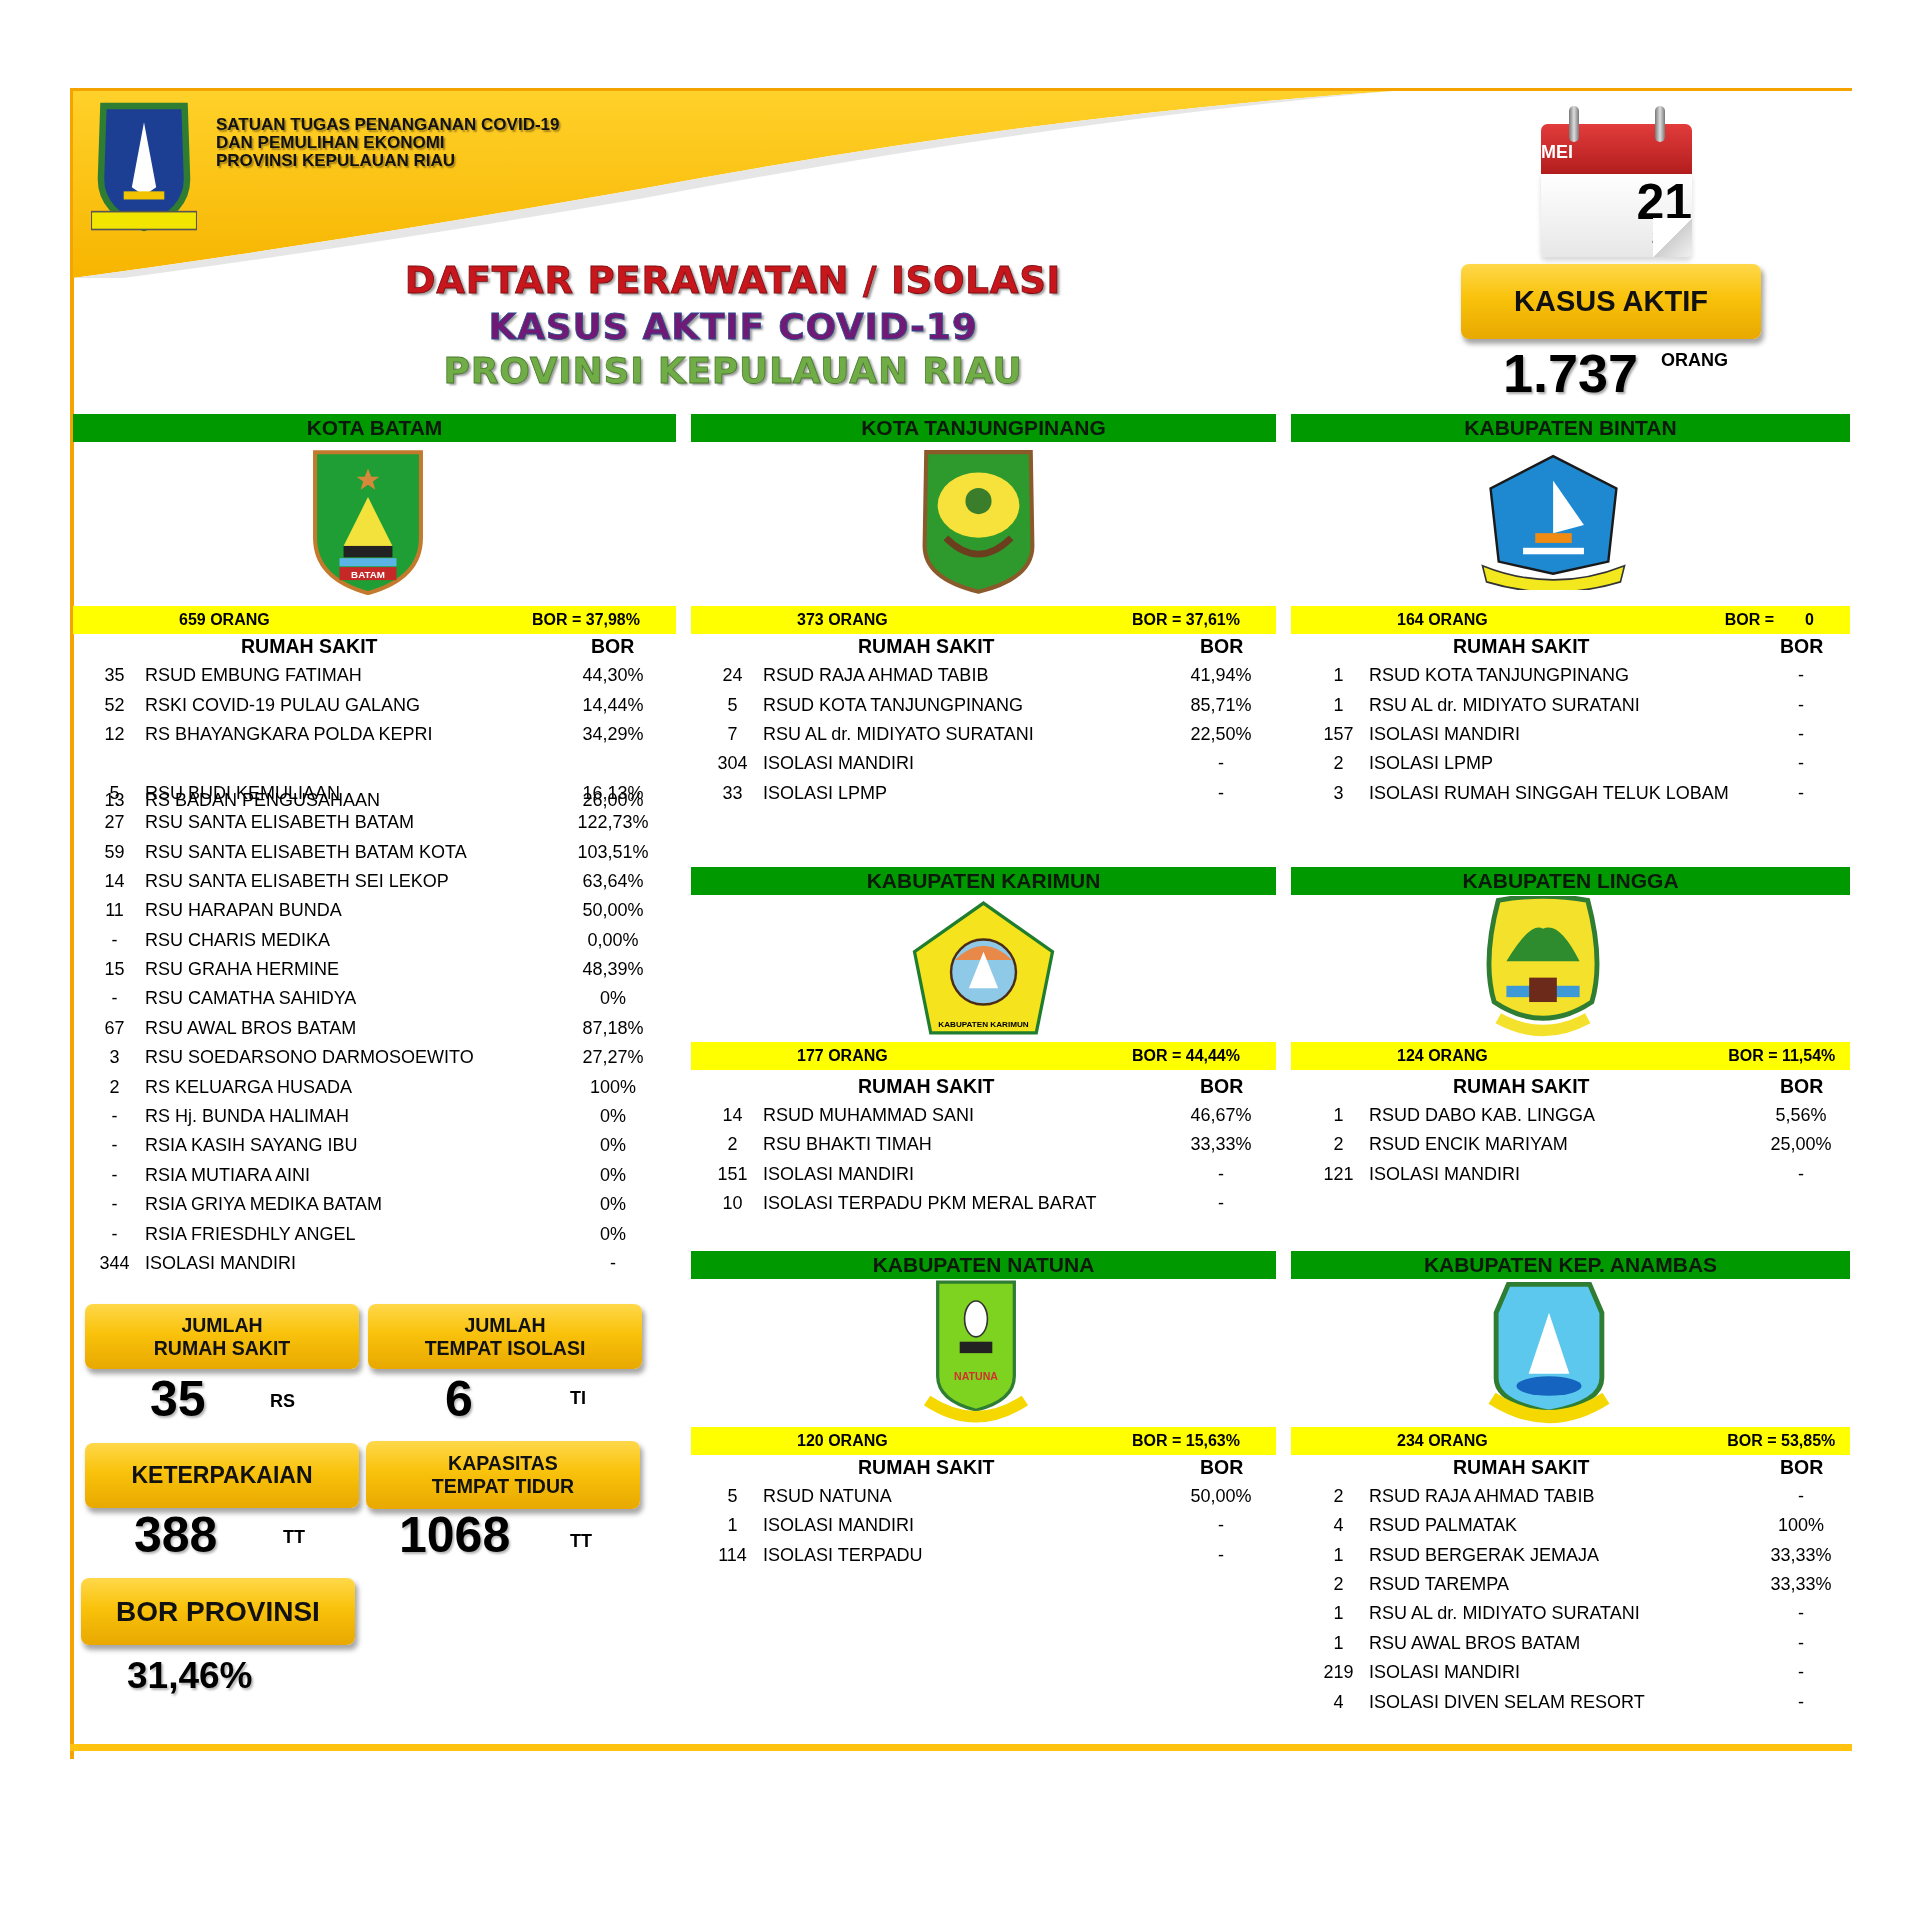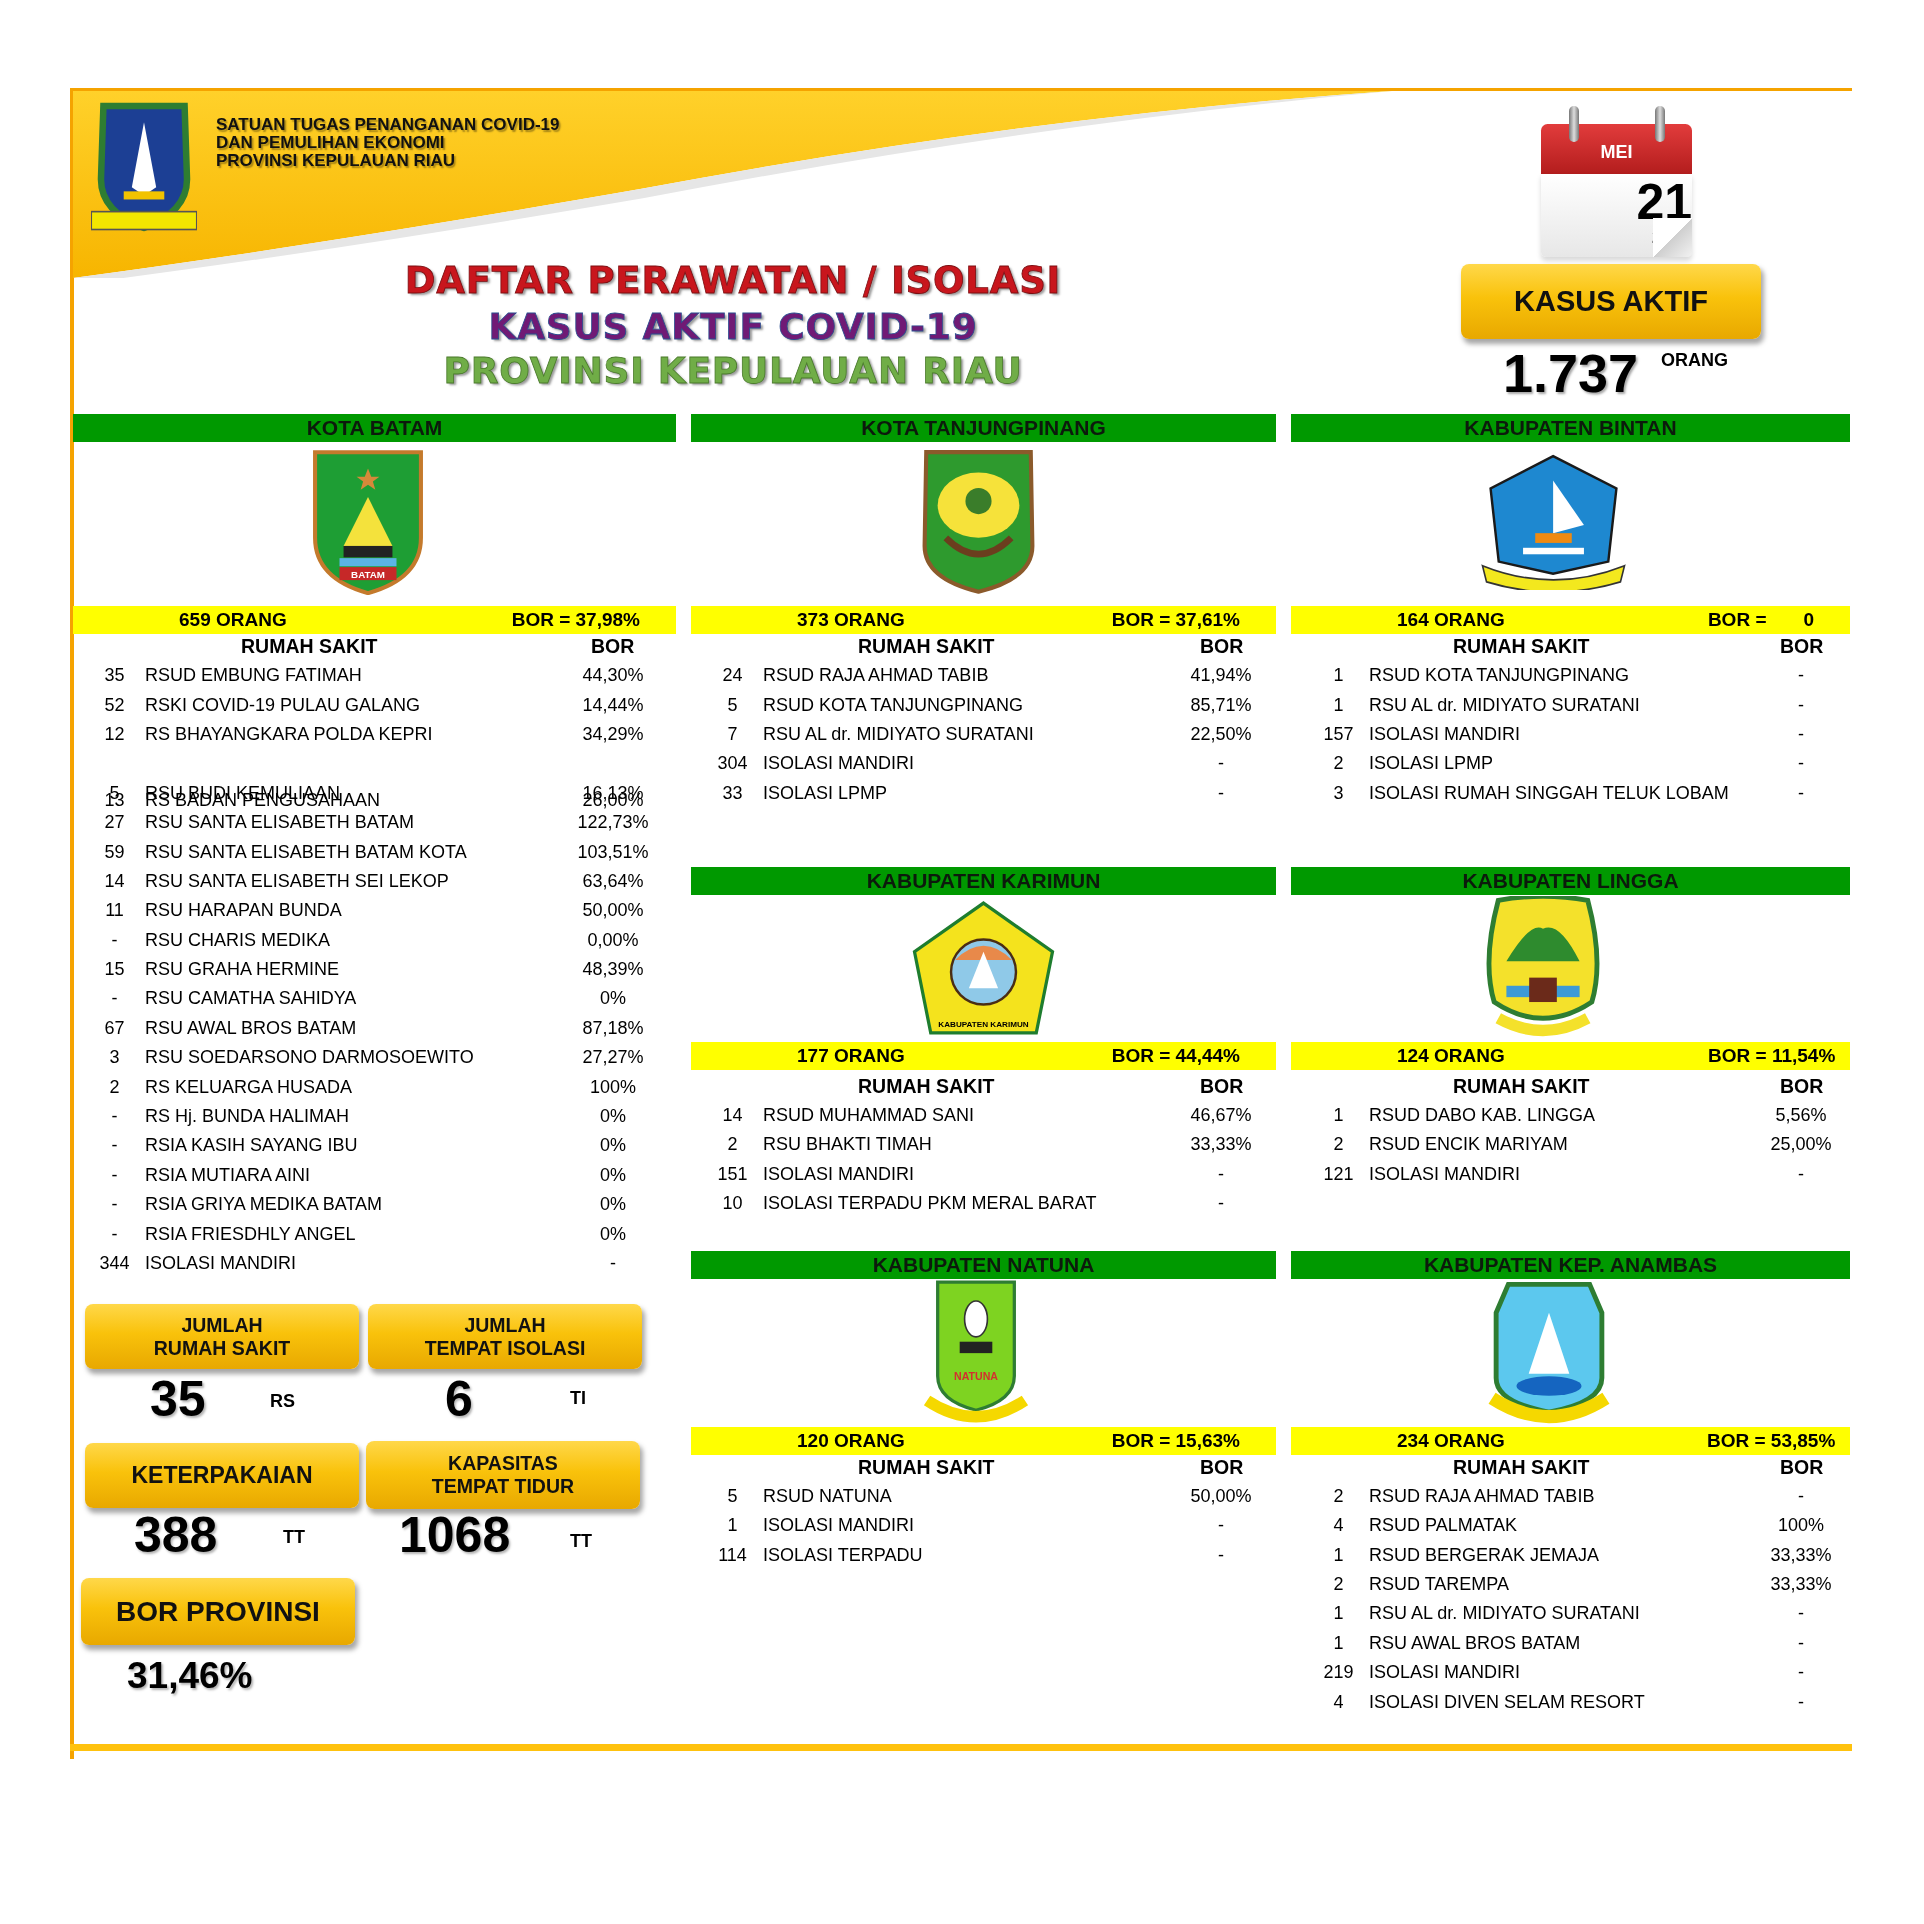--- a/index.html
+++ b/index.html
@@ -7,33 +7,33 @@
   .frame { position: absolute; left: 70px; top: 88px; width: 1782px; height: 1671px; border-left: 4.1px solid #f5a300; border-top: 3.3px solid #f5a300; }
   .bottom-bar { position: absolute; left: 70px; top: 1744px; width: 1782px; height: 6.5px; background: #ffc20e; }
   .banner { position: absolute; left: 73px; top: 91px; width: 1319px; height: 187px; }
   .provinsi-logo { position: absolute; left: 91px; top: 98px; width: 106px; height: 138px; }
   .org-text { position: absolute; left: 216px; top: 116px; font-weight: bold; font-size: 17px; line-height: 18px; color: #111; text-shadow: 1.6px 1.6px 1.6px rgba(0,0,0,0.35); }
   .title { position: absolute; left: 326px; width: 814px; text-align: center; font-weight: bold; font-family: "DejaVu Sans", sans-serif; letter-spacing: 0.8px; text-shadow: 2.4px 2.4px 2.4px rgba(0,0,0,0.4); }
   .t1 { top: 259px; font-size: 37px; color: #c8161d; -webkit-text-stroke: 0.8px #7a0d10; }
   .t2 { top: 306px; font-size: 36px; color: #701a75; -webkit-text-stroke: 0.8px #2a4d8f; }
   .t3 { top: 350px; font-size: 36px; color: #70ad47; -webkit-text-stroke: 0.8px #4a7a2c; }
   .calendar { position: absolute; left: 1541px; top: 106px; width: 151px; height: 151px; }
-  .cal-top { position: absolute; left: 0; top: 18px; width: 151px; height: 50px; background: linear-gradient(#e23c3c,#b31d1d); border-radius: 6.5px 6.5px 0 0; text-align: center; color: #fff; font-weight: bold; font-size: 18px; padding-top: 18px; }
+  .cal-top { position: absolute; left: 0; top: 18px; width: 151px; height: 50px; background: linear-gradient(#e23c3c,#b31d1d); border-radius: 6.5px 6.5px 0 0; text-align: left; color: #fff; font-weight: bold; font-size: 18px; padding-top: 18px; }
   .cal-body { position: absolute; left: 0; top: 68px; width: 151px; height: 83px; background: linear-gradient(#ffffff,#e7e7e7); border-radius: 0 0 4.9px 4.9px; box-shadow: 0 3.3px 4.9px rgba(0,0,0,0.15); text-align: right; }
   .cal-ring { position: absolute; top: 0; width: 9.8px; height: 36px; background: linear-gradient(90deg,#777,#ddd,#777); border-radius: 4.9px; }
   .cal-day { font-size: 50px; font-weight: bold; line-height: 52px; padding-top: 1.6px; }
   .cal-year { font-size: 18px; font-weight: bold; line-height: 18px; }
   .cal-curl { position: absolute; right: 0; bottom: 0; width: 39px; height: 39px; background: linear-gradient(135deg,#fff 0%,#fff 50%,#cfcfcf 51%,#f2f2f2 100%); border-radius: 0 0 4.9px 0; }
   .gold-box { position: absolute; background: linear-gradient(#ffd84a 0%,#f9c20b 45%,#e8a800 100%); border-radius: 8.1px; box-shadow: 2.4px 4.1px 4.9px rgba(0,0,0,0.35); text-align: center; font-weight: bold; color: #111; }
   .kasus-box { left: 1461px; top: 264px; width: 300px; height: 75px; font-size: 29px; line-height: 75px; }
   .kasus-num { position: absolute; left: 1503px; top: 342px; font-size: 54px; font-weight: bold; text-shadow: 1.6px 1.6px 2.4px rgba(0,0,0,0.35); }
   .kasus-unit { position: absolute; left: 1661px; top: 350px; font-size: 18px; font-weight: bold; }
   .sec-head { position: absolute; height: 28px; background: #009900; text-align: center; font-weight: bold; font-size: 21px; line-height: 28px; color: #0c1a0c; }
   .emblem { position: absolute; }
-  .sum-bar { position: absolute; height: 28px; background: #ffff00; font-weight: bold; font-size: 19px; line-height: 28px; }
+  .sum-bar { position: absolute; height: 28px; background: #ffff00; font-weight: bold; font-size: 16px; line-height: 28px; }
   .sum-bar .orang { position: absolute; left: 106px; }
   .sum-bar .bor { position: absolute; right: 36px; }
   .col-head { position: absolute; font-weight: bold; font-size: 19.5px; }
   .row { position: absolute; font-size: 18px; height: 29px; line-height: 29px; }
   .row .n { position: absolute; left: 0; width: 49px; text-align: center; }
   .row .name { position: absolute; left: 55px; white-space: nowrap; }
   .row .b { position: absolute; width: 98px; text-align: center; }
   .stat-label { font-size: 19.5px; line-height: 23px; display: flex; align-items: center; justify-content: center; flex-direction: column; }
   .stat-num { position: absolute; font-weight: bold; font-size: 50px; text-shadow: 1.6px 1.6px 2.4px rgba(0,0,0,0.3); }
   .stat-unit { position: absolute; font-weight: bold; font-size: 18px; }

